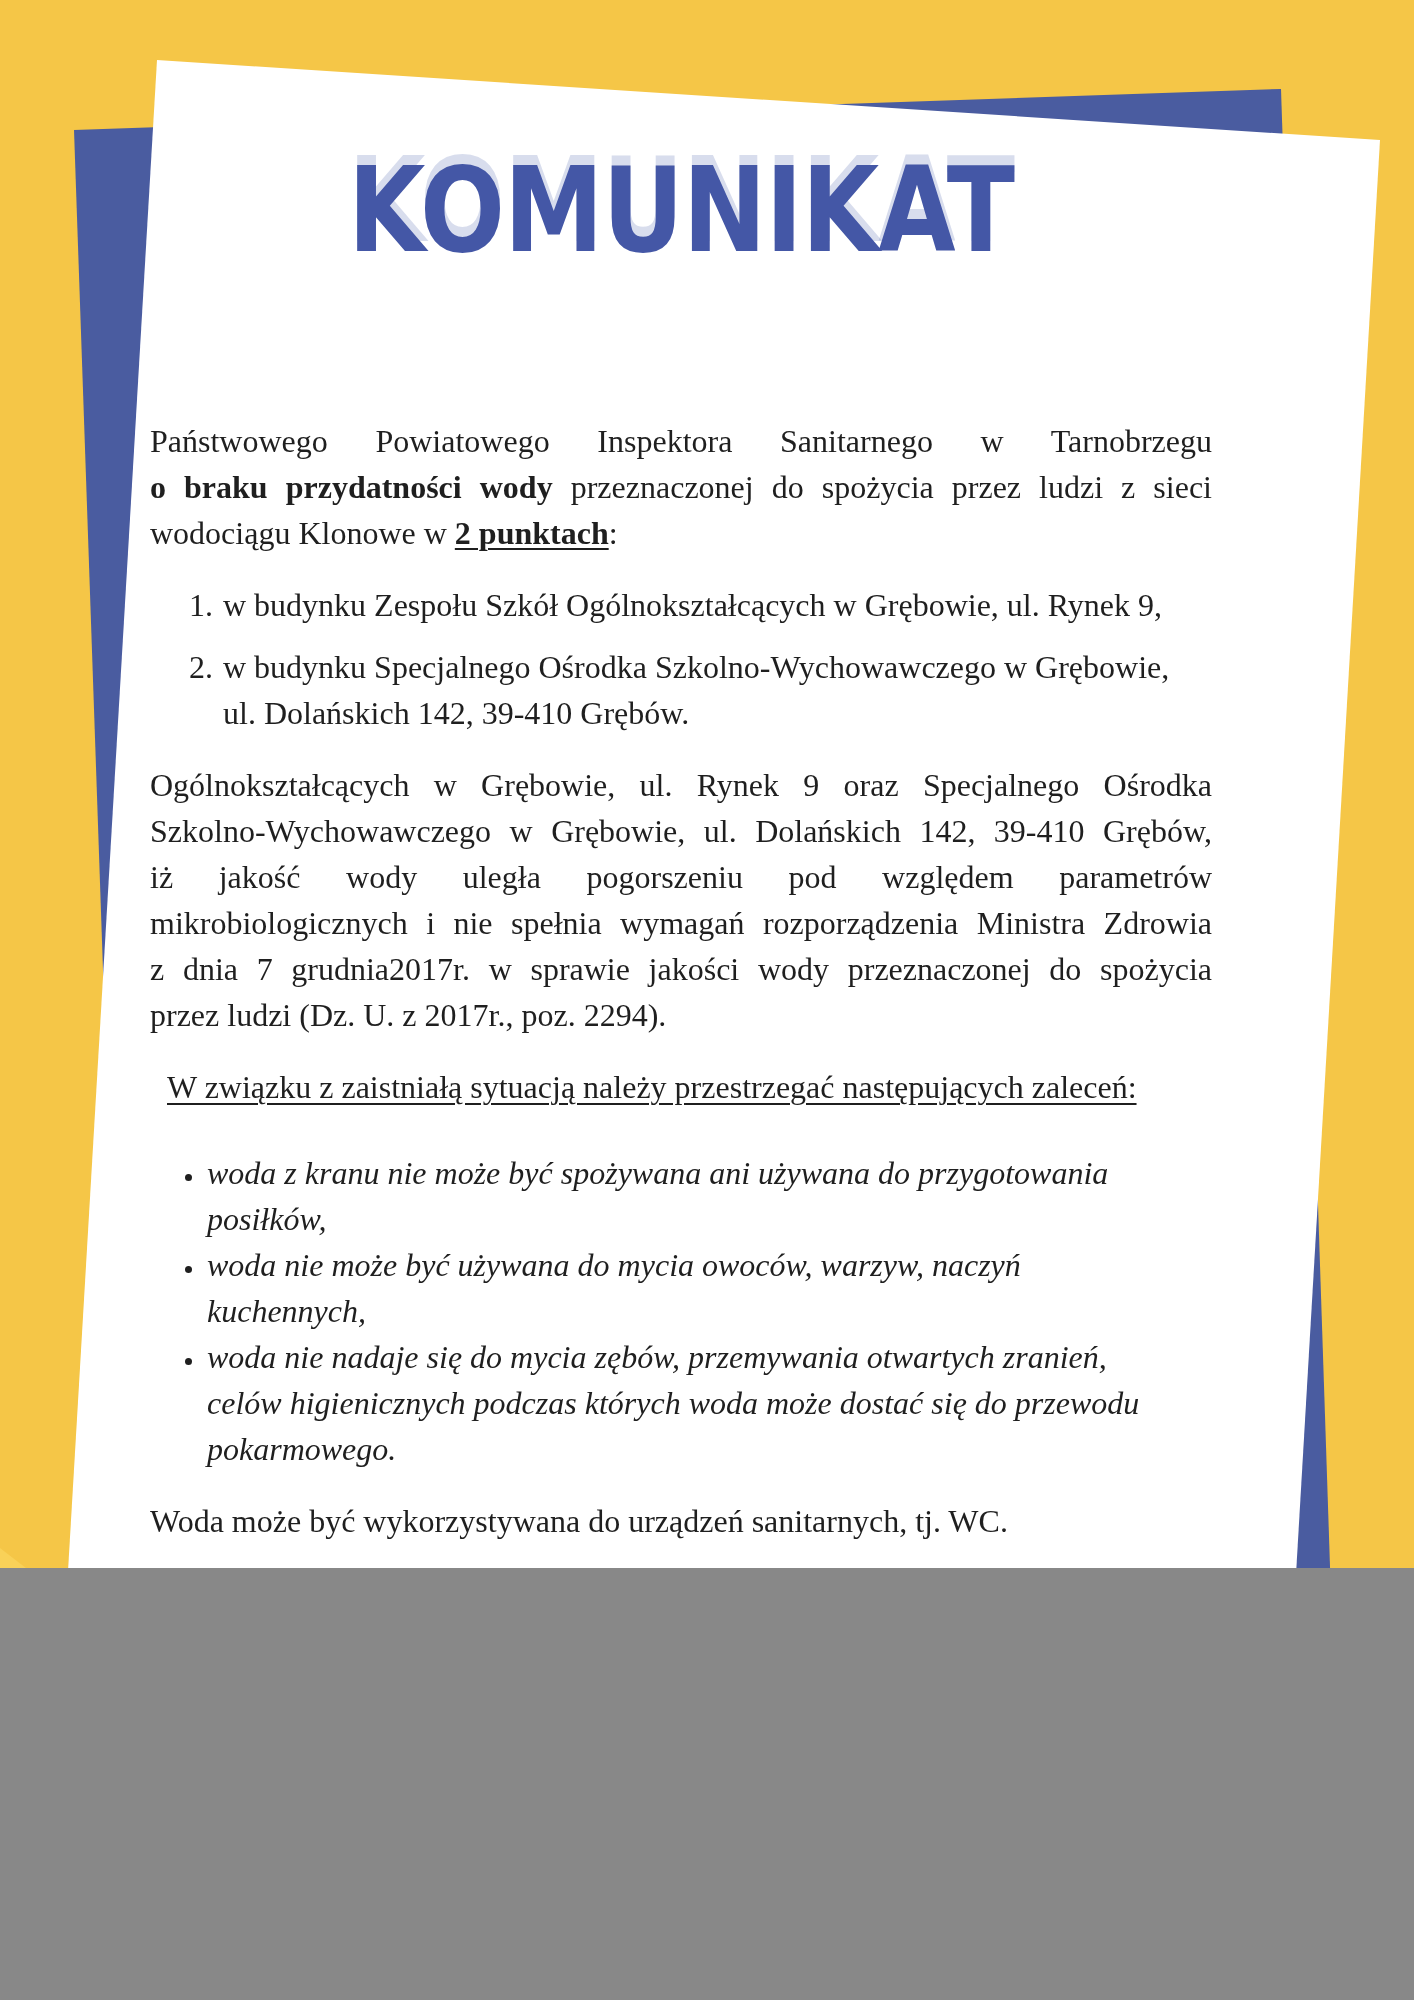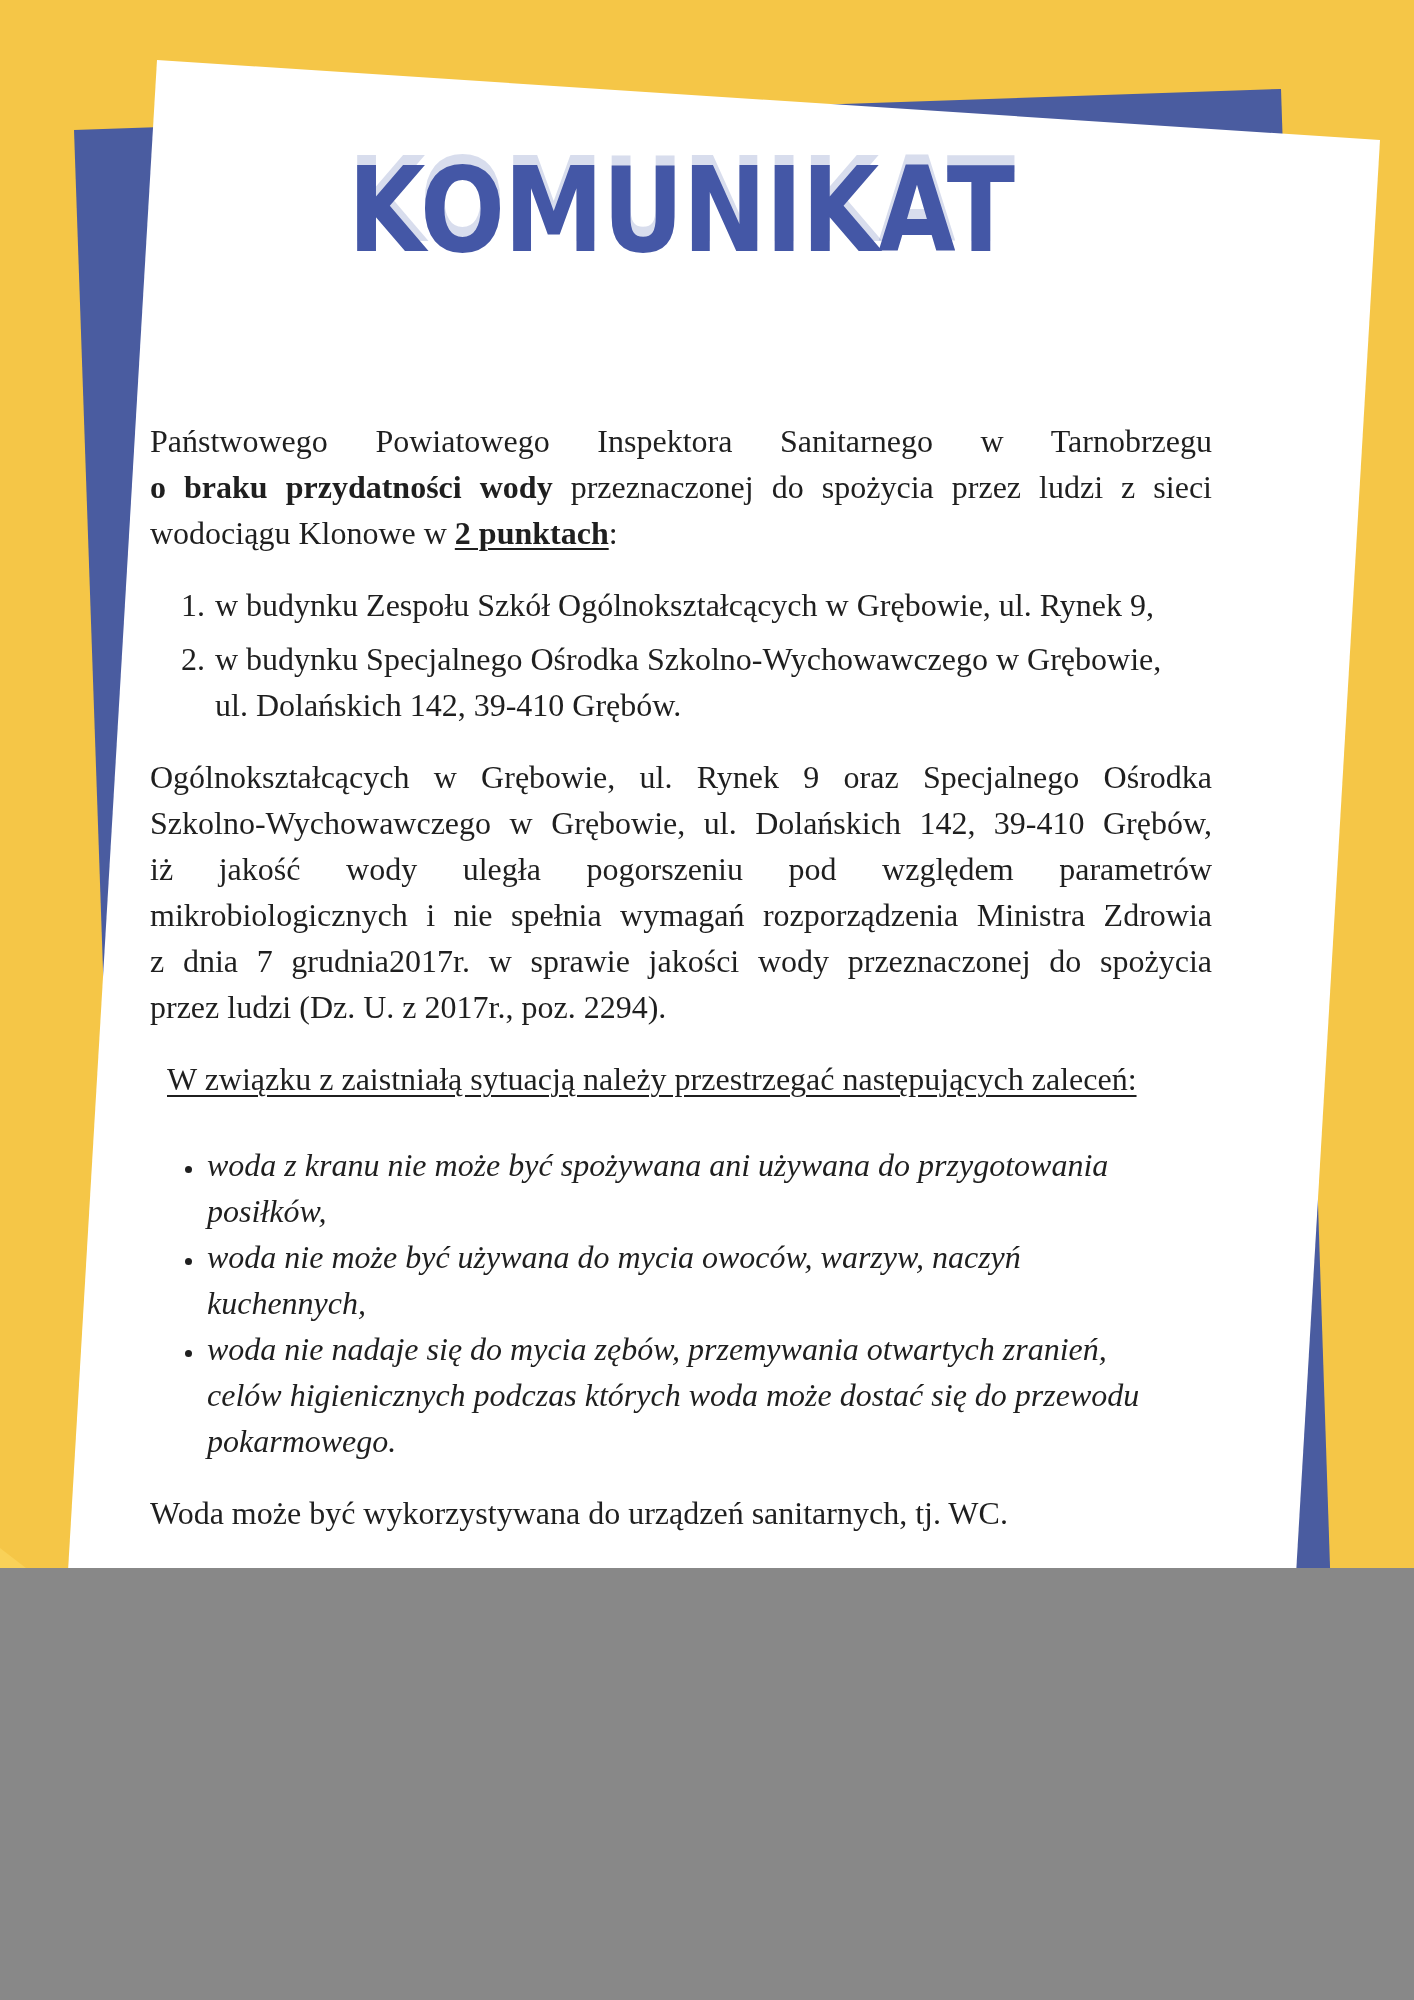--- a/index.html
+++ b/index.html
@@ -46,21 +46,21 @@
   }
   .para{margin:0 0 26px 0;}
   .line{display:block;}
   .jl{text-align:justify;text-align-last:justify;}
   b{font-weight:bold;}
   .u{text-decoration:underline;text-underline-offset:4px;text-decoration-thickness:2px;}
   ol.locations{
     margin:0 0 26px 0;padding:0 0 0 55px;
     list-style:decimal outside;
   }
-  ol.locations li{margin:8px;padding-left:2px;}
+  ol.locations li{margin:16px;padding-left:2px;}
   .heading-line{
     margin:0 0 0 17px;
     text-decoration:underline;
     text-underline-offset:5px;
     text-decoration-thickness:2px;
   }
   ul.recommendations{
     margin:40px 0 26px 0;padding:0 0 0 55px;
     list-style:disc outside;
     font-style:italic;

